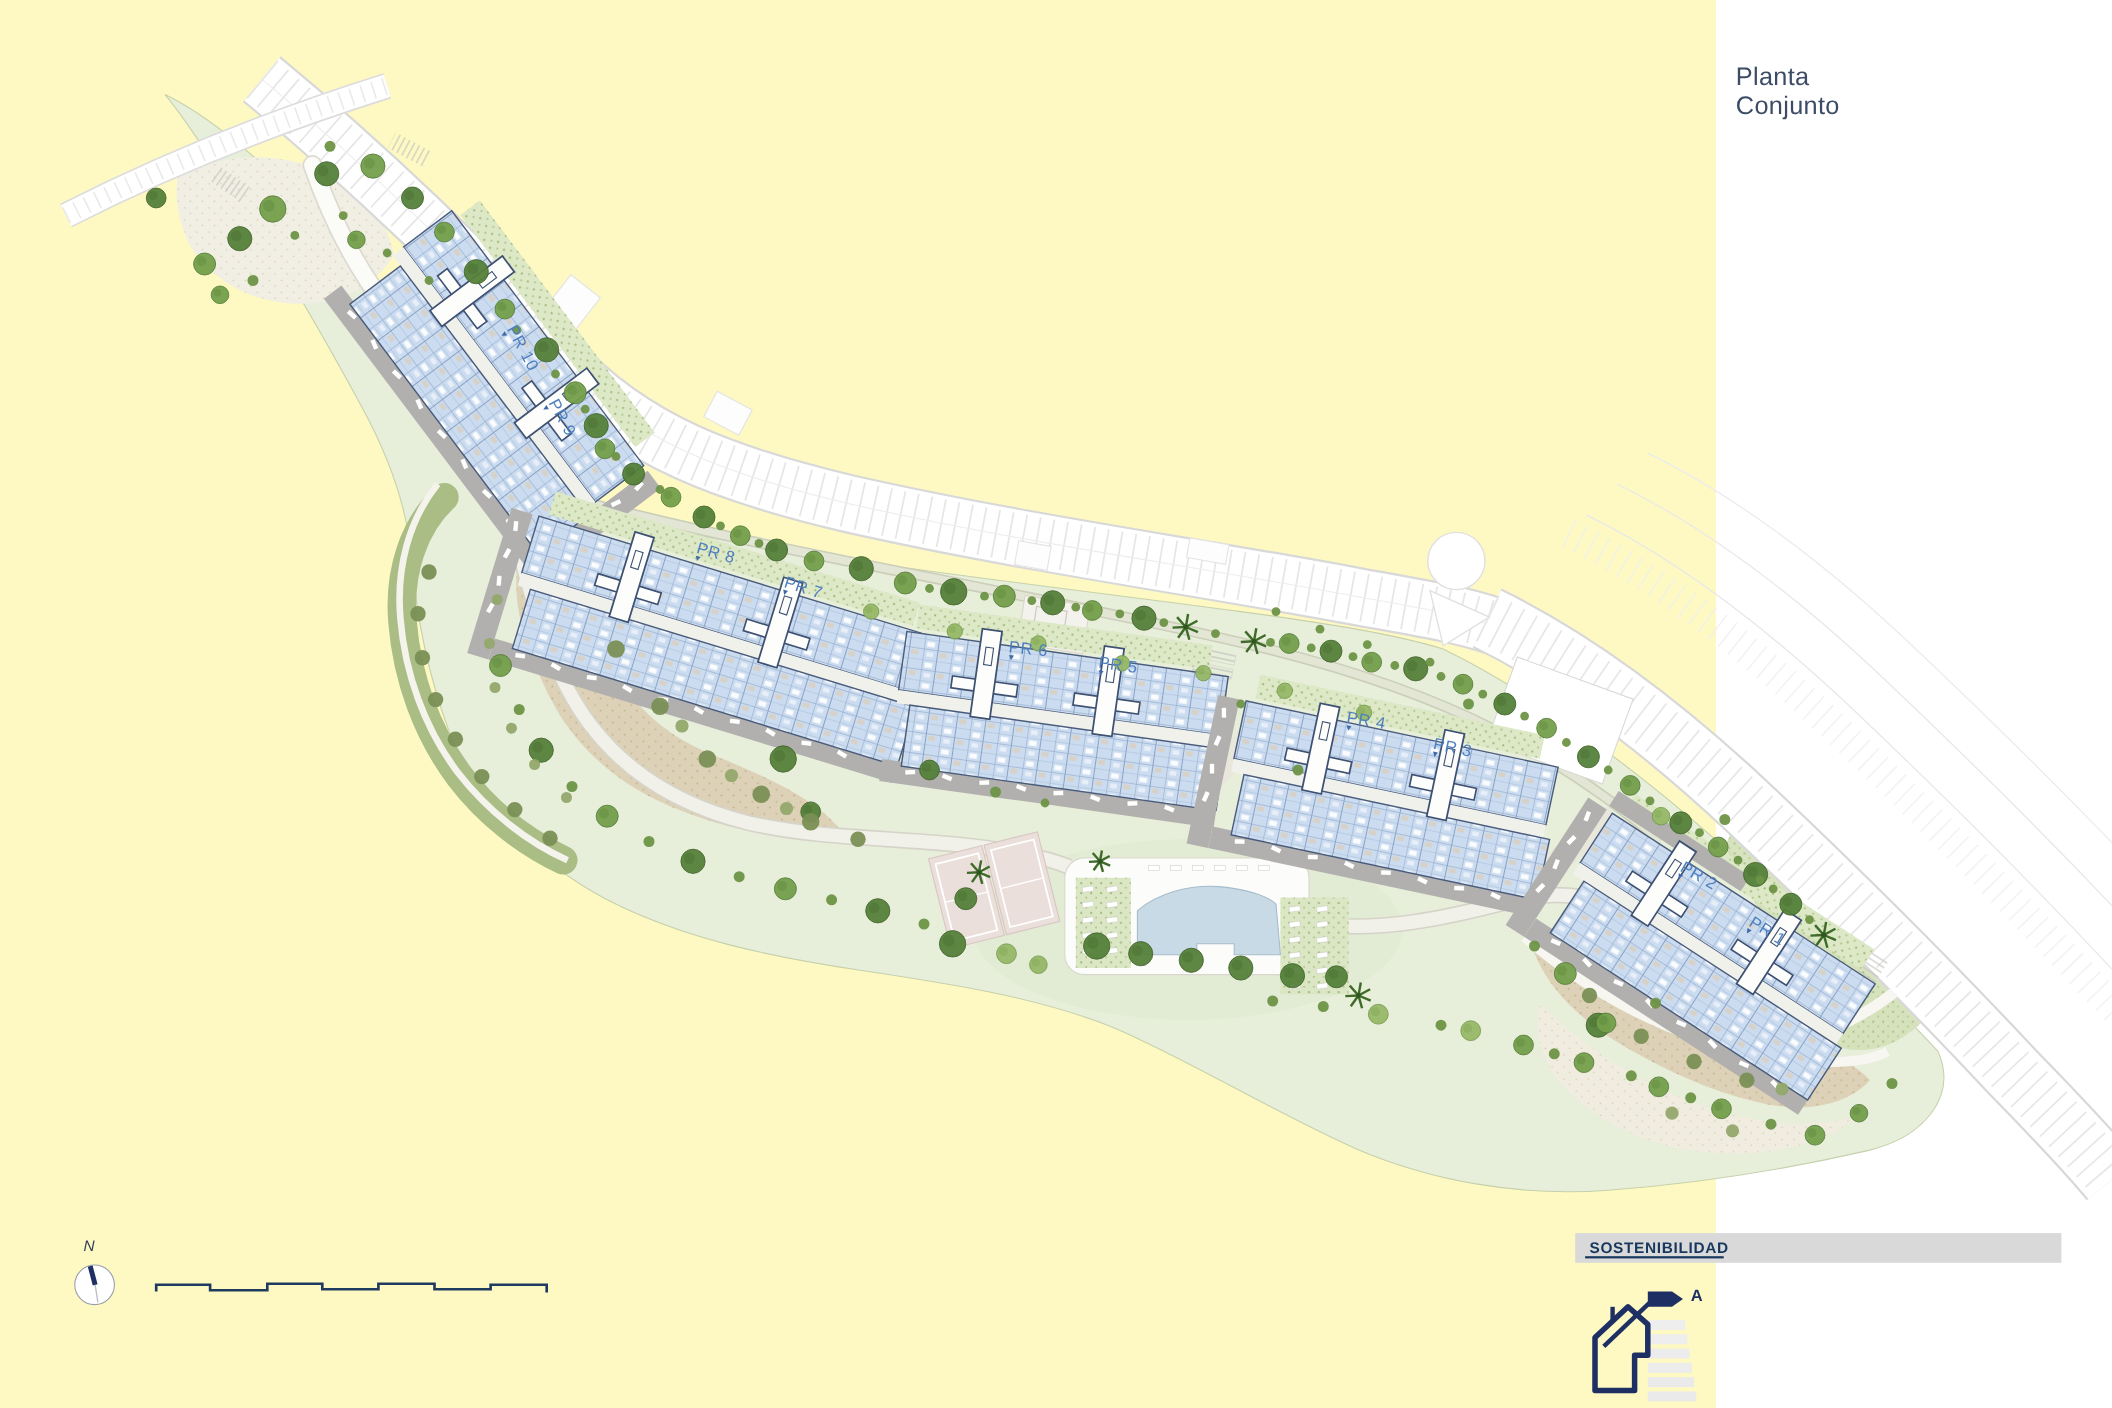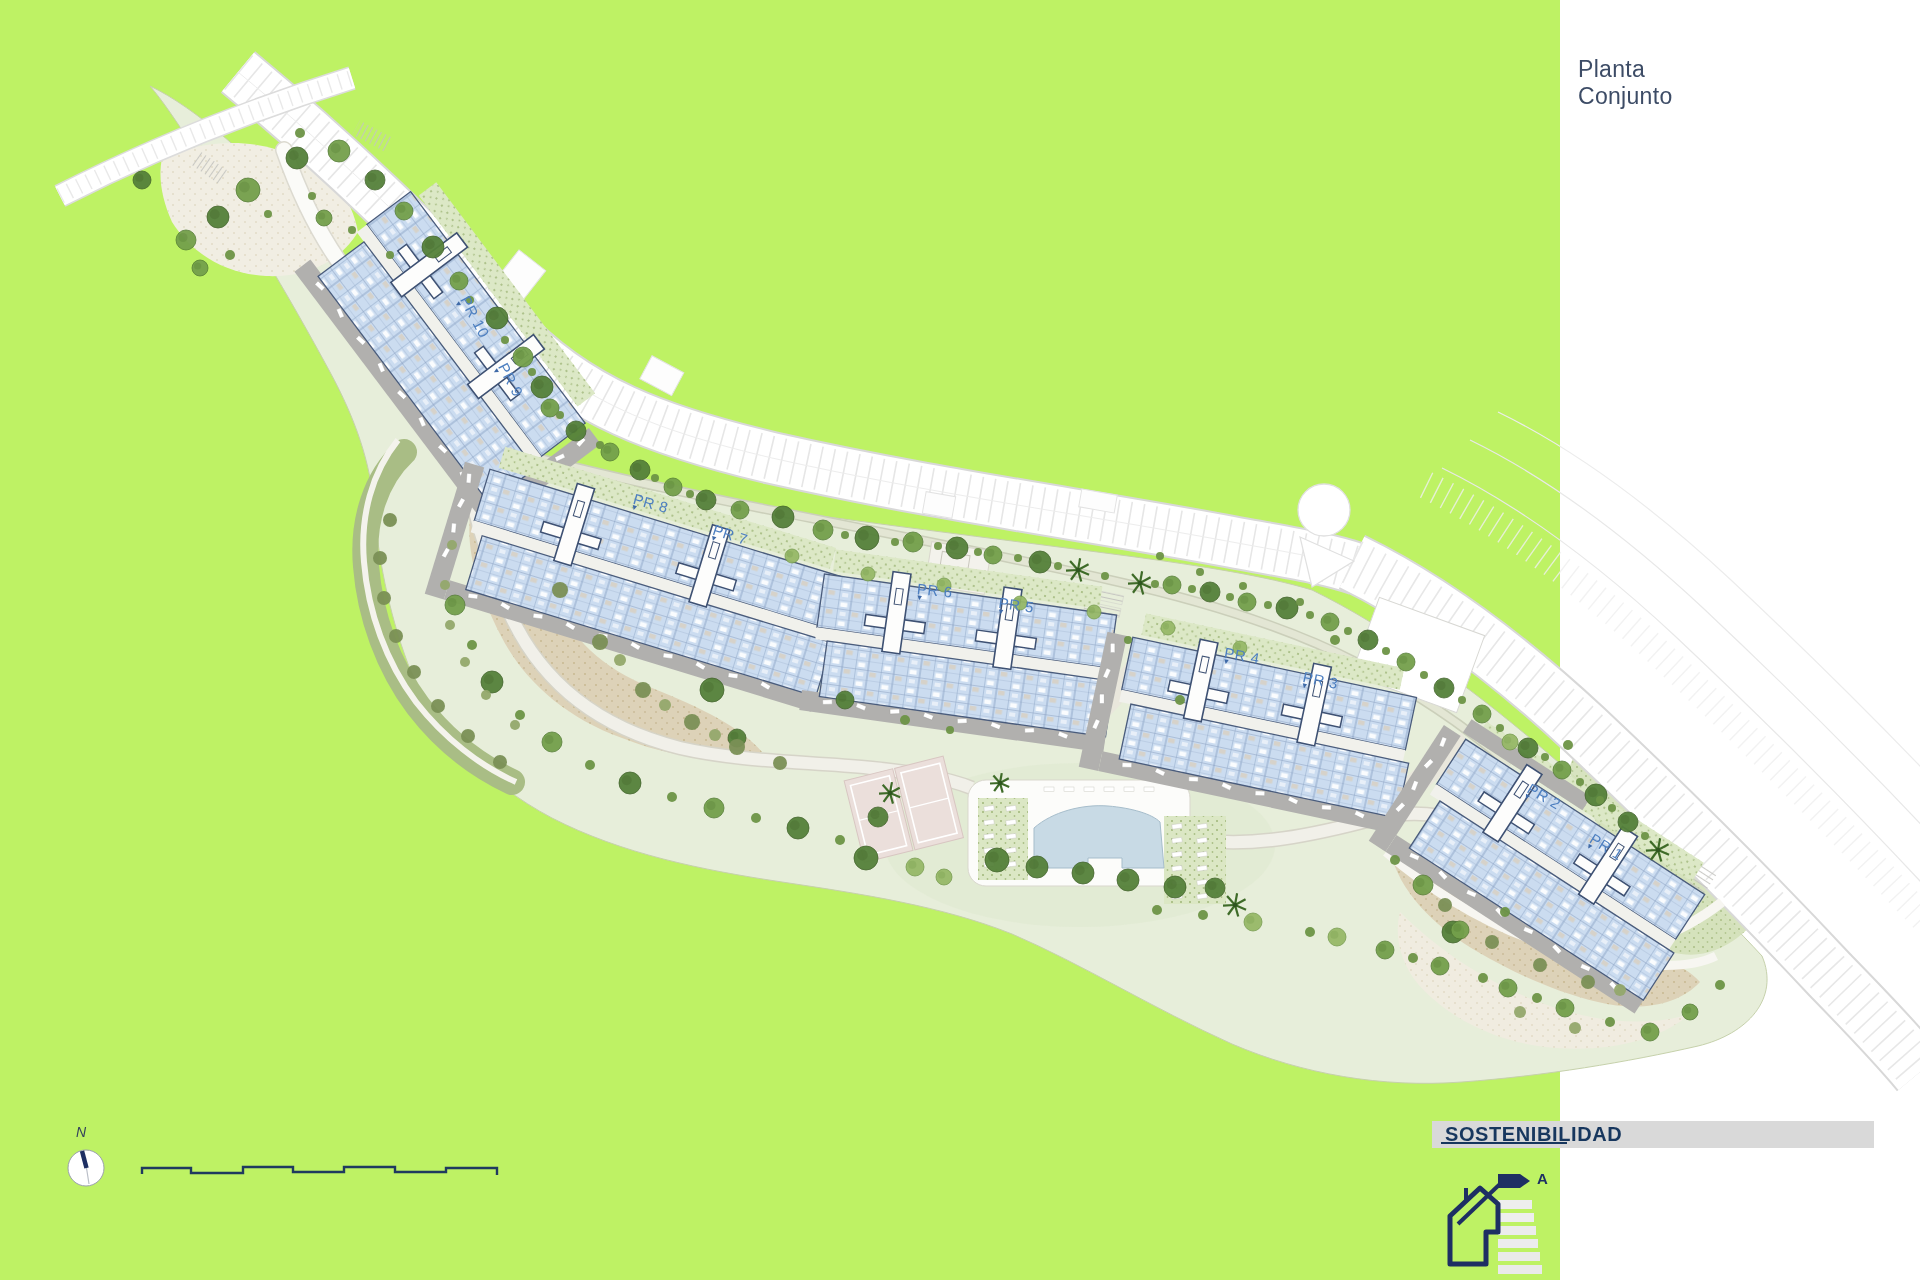--- a/index.html
+++ b/index.html
@@ -1,25 +1,25 @@
 <!DOCTYPE html>
 <html><head>
 <meta charset="utf-8">
 <style>
   html,body{margin:0;padding:0;background:#fff;}
   body{width:1920px;height:1280px;position:relative;overflow:hidden;
        font-family:"Liberation Sans", sans-serif;}
-  #sheet{position:absolute;inset:0;width:1560px;height:1280px;background:#bef264;}
+  #sheet{position:absolute;inset:0;width:1560px;height:1280px;background:#fef9c3;}
   #plan{position:absolute;left:0;top:0;}
   .page-title{position:absolute;left:1578px;top:56px;font-size:23px;color:#3d4c66;letter-spacing:.3px;}
   .prlabel{position:absolute;font-size:15px;color:#4d7fc0;letter-spacing:.6px;white-space:nowrap;
            transform-origin:left top;}
   .prlabel .ldr{position:absolute;left:1px;top:12px;font-style:normal;font-size:9px;color:#3f6aa8;}
   .sust-bar{position:absolute;left:1432px;top:1121px;width:442px;height:27px;background:#d9d9d9;}
-  .sust-bar span{display:block;padding-left:13px;line-height:26px;font-size:20px;font-weight:bold;
+  .sust-bar span{display:block;padding-left:13px;line-height:26px;font-size:14px;font-weight:bold;
                  color:#17375e;letter-spacing:.6px;border-radius:13px;}
   .sust-rule{position:absolute;left:1441px;top:1142px;width:126px;height:2px;background:#17375e;}
   .rating-letter{position:absolute;left:1537px;top:1170px;font-size:15px;font-weight:bold;color:#1e2f63;}
   .north-label{position:absolute;left:76px;top:1124px;font-size:14px;font-style:italic;color:#33415c;}
   svg{display:block;}
 </style>
 </head>
 <body>
 
 <div id="sheet">

